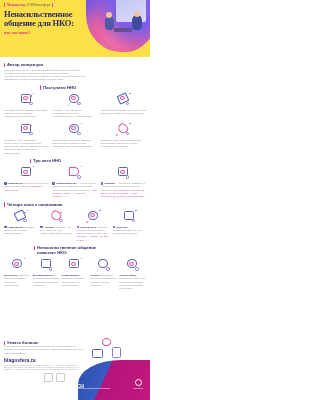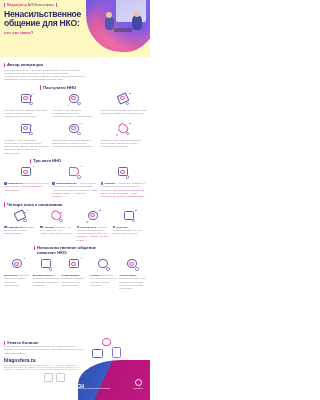--- a/index.html
+++ b/index.html
@@ -7,21 +7,21 @@
   body {
     font-family:"Liberation Sans", sans-serif;
     background:#ffffff;
     color:#6b6b78;
     overflow:hidden;
     position:relative;
   }
   .page { width:150px; height:400px; position:relative; overflow:hidden; background:#fff; }
 
   
-  .header { position:relative; height:57px; overflow:hidden; background:#fef9c3; }
+  .header { position:relative; height:57px; overflow:hidden; background:#fde047;font-family:Liberation Serif, serif; }
   .hero-blob {
     position:absolute; right:-6px; top:-10px; width:70px; height:62px;
     background:
       radial-gradient(circle at 70% 30%, #8e6cf0 0%, #7b5ce8 30%, transparent 62%),
       radial-gradient(circle at 40% 80%, #f06ea8 0%, #e35f9e 35%, transparent 65%),
       linear-gradient(140deg,#6f55e0 0%, #9a5fd8 45%, #ef6aa6 100%);
     border-radius:0 0 44% 50%/0 0 55% 60%;
   }
   .hero-room {
     position:absolute; right:10px; top:6px; width:30px; height:26px;

